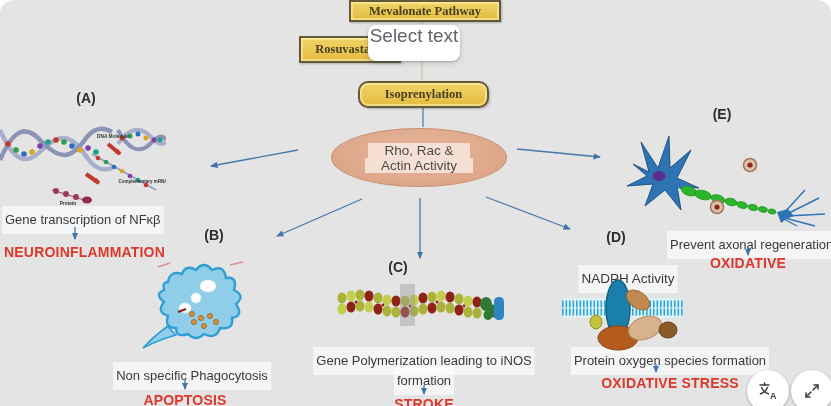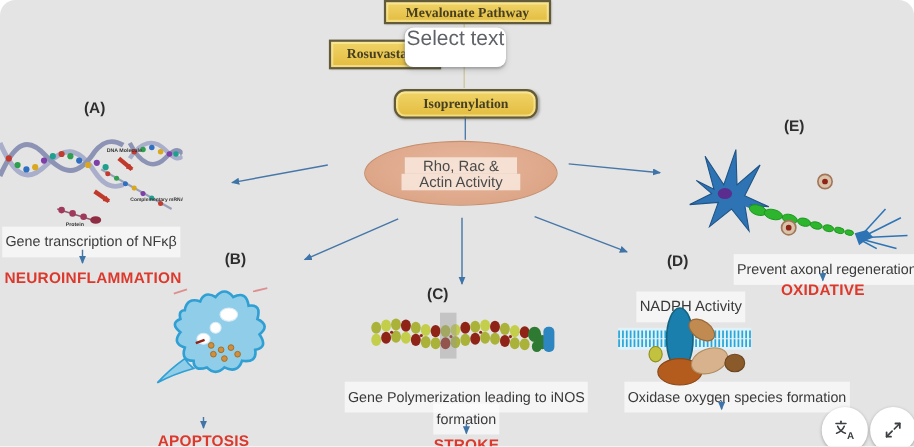--- a/index.html
+++ b/index.html
@@ -149,20 +149,21 @@
     <g>
       <circle cx="52" cy="64" r="2.6" fill="#cf8f3e" stroke="#9c6a22" stroke-width=".8"></circle>
       <circle cx="61" cy="68" r="2.6" fill="#cf8f3e" stroke="#9c6a22" stroke-width=".8"></circle>
       <circle cx="70" cy="66" r="2.6" fill="#cf8f3e" stroke="#9c6a22" stroke-width=".8"></circle>
       <circle cx="76" cy="72" r="2.6" fill="#cf8f3e" stroke="#9c6a22" stroke-width=".8"></circle>
       <circle cx="64" cy="76" r="2.6" fill="#cf8f3e" stroke="#9c6a22" stroke-width=".8"></circle>
       <circle cx="54" cy="72" r="2.6" fill="#cf8f3e" stroke="#9c6a22" stroke-width=".8"></circle>
     </g>
     <line x1="38" y1="62" x2="46" y2="59" stroke="#8f2318" stroke-width="2.2"></line>
   </svg>
+  <div class="caption" style="left:192px;top:362px;">Non specific Phagocytosis</div>
   <div class="outcome" style="left:185px;top:392px;">APOPTOSIS</div>
 
   <div class="seclabel" style="left:398px;top:259px;">(C)</div>
   <svg class="abs" style="left:336px;top:284px;z-index:1;" width="170" height="44" viewBox="0 0 170 44">
     <g>
       <ellipse cx="6" cy="14" rx="4.5" ry="5.5" fill="#aab23a"></ellipse>
         <ellipse cx="6" cy="25" rx="4.5" ry="5.5" fill="#c3cf4a"></ellipse>
       <ellipse cx="15" cy="12" rx="4.5" ry="5.5" fill="#c3cf4a"></ellipse>
         <ellipse cx="15" cy="23" rx="4.5" ry="5.5" fill="#8f2318"></ellipse>
       <ellipse cx="24" cy="11" rx="4.5" ry="5.5" fill="#aab23a"></ellipse>
@@ -219,21 +220,22 @@
     <rect x="2" y="20" width="121" height="20" fill="#dff2fa"></rect>
     <line x1="2" y1="26" x2="123" y2="26" stroke="#2aa7d8" stroke-width="7" stroke-dasharray="1.6 1.9"></line>
     <line x1="2" y1="34" x2="123" y2="34" stroke="#2aa7d8" stroke-width="7" stroke-dasharray="1.6 1.9"></line>
     <ellipse cx="58" cy="30" rx="12" ry="28" fill="#1b7fae" stroke="#14637f" stroke-width="1.5"></ellipse>
     <ellipse cx="78" cy="22" rx="13" ry="8" fill="#c08a50" stroke="#96683a" transform="rotate(35 78 22)"></ellipse>
     <ellipse cx="36" cy="44" rx="6" ry="7" fill="#c2c23e" stroke="#8f8f20"></ellipse>
     <ellipse cx="58" cy="60" rx="20" ry="12" fill="#b35c1e" stroke="#8a4716"></ellipse>
     <ellipse cx="85" cy="50" rx="17" ry="11" fill="#d7b28c" stroke="#b08d60" transform="rotate(-20 85 50)"></ellipse>
     <ellipse cx="108" cy="52" rx="9" ry="8" fill="#8a5a2b" stroke="#6b4420"></ellipse>
   </svg>
-  <div class="caption" style="left:670px;top:347px;">Oxidase oxygen species formation</div>
+  <div class="caption" style="left:670px;top:347px;">Protein oxygen species formation</div>
+  <div class="outcome" style="left:670px;top:375px;">OXIDATIVE STRESS</div>
 
   <div class="seclabel" style="left:722px;top:106px;">(E)</div>
   <svg class="abs" style="left:625px;top:128px;z-index:1;" width="206" height="100" viewBox="0 0 206 100">
     <polygon points="8,36 24,44 16,14 33,40 44,8 45,40 66,22 52,50 74,60 52,58 56,82 40,62 20,78 28,56 2,58 22,48" fill="#2e74b5" stroke="#1f5486" stroke-width="1"></polygon>
     <ellipse cx="34" cy="48" rx="6.5" ry="5" fill="#5b2d8e"></ellipse>
     <path d="M48,56 L62,62" stroke="#2e74b5" stroke-width="3"></path>
     <g fill="#2db52d" stroke="#1a941a" stroke-width=".8">
       <ellipse cx="64" cy="63" rx="8" ry="4.5" transform="rotate(18 64 63)"></ellipse>
       <ellipse cx="78" cy="67" rx="8.5" ry="4.5" transform="rotate(14 78 67)"></ellipse>
       <ellipse cx="93" cy="71" rx="7" ry="4" transform="rotate(16 93 71)"></ellipse>

